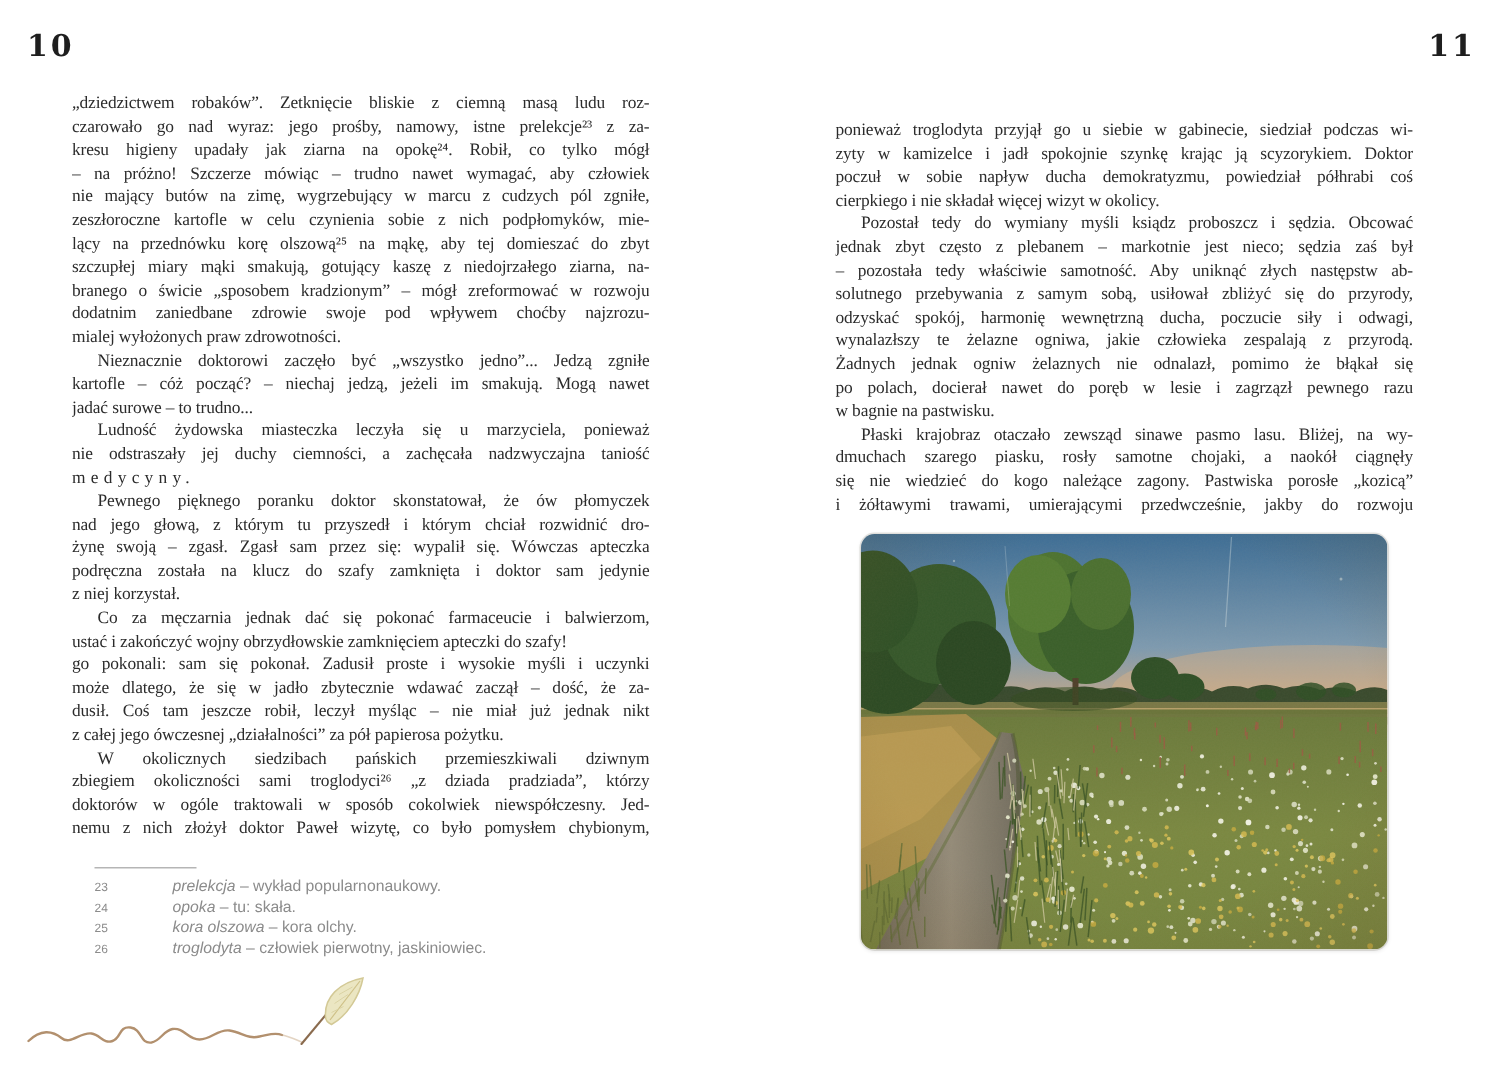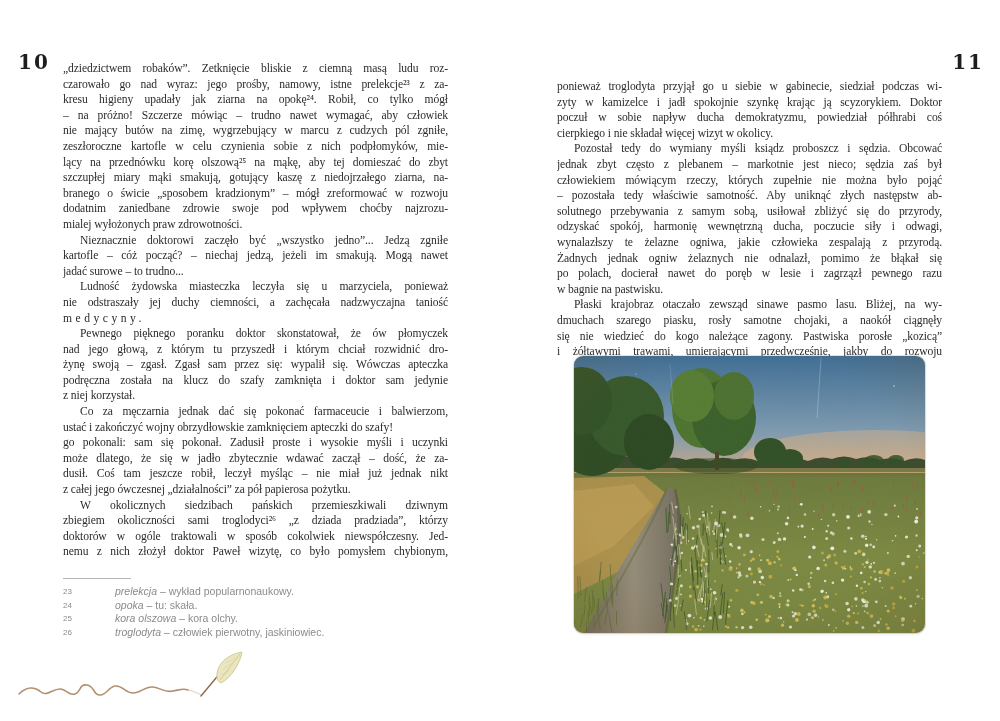--- a/index.html
+++ b/index.html
@@ -8,32 +8,31 @@
     background: var(--page-bg, #ffffff);
     font-family: "Liberation Serif", "DejaVu Serif", serif;
   }
   .spread { position:relative; width:1000px; height:721px; }
 
   .pagenum {
     position:absolute; top:18px;
     font-size:20px; font-weight:700; letter-spacing:2px;
     color: var(--page-number-color, #1e1e1e);
     font-family:"DejaVu Serif","Liberation Serif",serif;
-    margin-top:32px;
   }
   .pagenum.pn-left  { left:18px; }
   .pagenum.pn-right { right:16px; }
 
   .textblock {
     --lh: 15.6px;
     position:absolute; width:385px;
     font-size:11.6px; letter-spacing:-0.1px;
     color: var(--text-color, #2b2b2b);
   }
-  .tb-left  { left:63px;  top:61px; }
+  .tb-left  { left:48px;  top:61px; }
   .tb-right { left:557px; top:79px; }
 
   .line {
     height: var(--lh); line-height: var(--lh);
     text-align: justify; text-align-last: justify;
     overflow:hidden; white-space:normal;
   }
   .line.last { text-align-last: left; }
   .line.ind  { text-indent: 17px; }
   .line.sp   { letter-spacing: 3.5px; }
@@ -178,21 +177,20 @@
   <div class="line">zyty w kamizelce i jadł spokojnie szynkę krając ją scyzorykiem. Doktor</div>
 
   <div class="line">poczuł w sobie napływ ducha demokratyzmu, powiedział półhrabi coś</div>
 
   <div class="line last">cierpkiego i nie składał więcej wizyt w okolicy.</div>
 
   <div class="line ind">Pozostał tedy do wymiany myśli ksiądz proboszcz i sędzia. Obcować</div>
 
   <div class="line">jednak zbyt często z plebanem – markotnie jest nieco; sędzia zaś był</div>
 
-  <div class="line">człowiekiem mówiącym rzeczy, których zupełnie nie można było pojąć</div>
 
   <div class="line">– pozostała tedy właściwie samotność. Aby uniknąć złych następstw ab-</div>
 
   <div class="line">solutnego przebywania z samym sobą, usiłował zbliżyć się do przyrody,</div>
 
   <div class="line">odzyskać spokój, harmonię wewnętrzną ducha, poczucie siły i odwagi,</div>
 
   <div class="line">wynalazłszy te żelazne ogniwa, jakie człowieka zespalają z przyrodą.</div>
 
   <div class="line">Żadnych jednak ogniw żelaznych nie odnalazł, pomimo że błąkał się</div>

